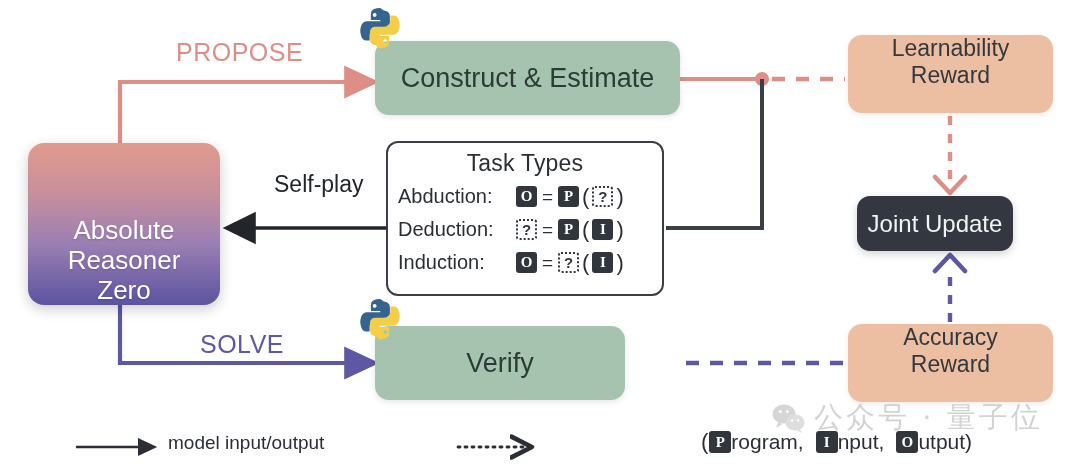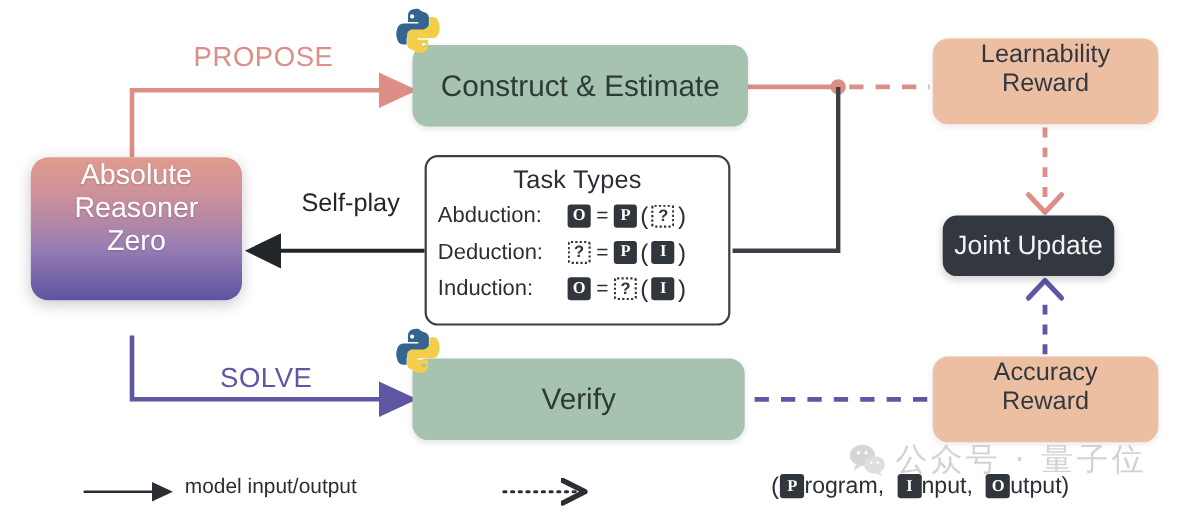--- a/index.html
+++ b/index.html
@@ -3,41 +3,41 @@
 <meta charset="utf-8">
 <style>
   html,body{margin:0;padding:0;background:#ffffff;}
   body{font-family:"Liberation Sans","DejaVu Sans",sans-serif;}
   #stage{position:relative;width:1080px;height:471px;background:#fff;overflow:hidden;}
 
   .abs{position:absolute;}
 
   
   #azr{
-    left:28px;top:143px;width:192px;height:130px;
+    left:28px;top:143px;width:192px;height:162px;
     border-radius:16px;
     background:linear-gradient(180deg,#e09b8d 0%,#d callback 25%,#9e7fb0 55%,#5d53a0 100%);
     background:linear-gradient(180deg,#e09b8d 0%,#c98f9c 30%,#9a7fb3 62%,#5d53a0 100%);
     box-shadow:0 4px 14px rgba(0,0,0,.20);
-    display:flex;align-items:flex-start;justify-content:center;
+    display:flex;align-items:flex-end;justify-content:center;
   }
   #azr .t{
     color:#fff;font-size:26px;line-height:1.16;text-align:center;font-weight:400;
     text-shadow:0 1px 2px rgba(0,0,0,.18);
   }
 
   
   .greenbox{
     background:#a6c3b0;border-radius:14px;
     display:flex;align-items:center;justify-content:center;
     color:#2c3b36;font-size:27px;
     box-shadow:0 2px 6px rgba(0,0,0,.10);
   }
   #construct{left:375px;top:41px;width:305px;height:74px;}
-  #verify{left:375px;top:326px;width:302px;height:74px;border-radius:14px;}
+  #verify{left:375px;top:326px;width:250px;height:74px;border-radius:14px;}
 
   
   .pylogo{width:46px;height:46px;}
   #py1{left:357px;top:5px;}
   #py2{left:357px;top:296px;}
 
   
   #tasktypes{
     left:386px;top:141px;width:278px;height:155px;
     background:#fff;border:2.5px solid #3a3f45;border-radius:12px;

